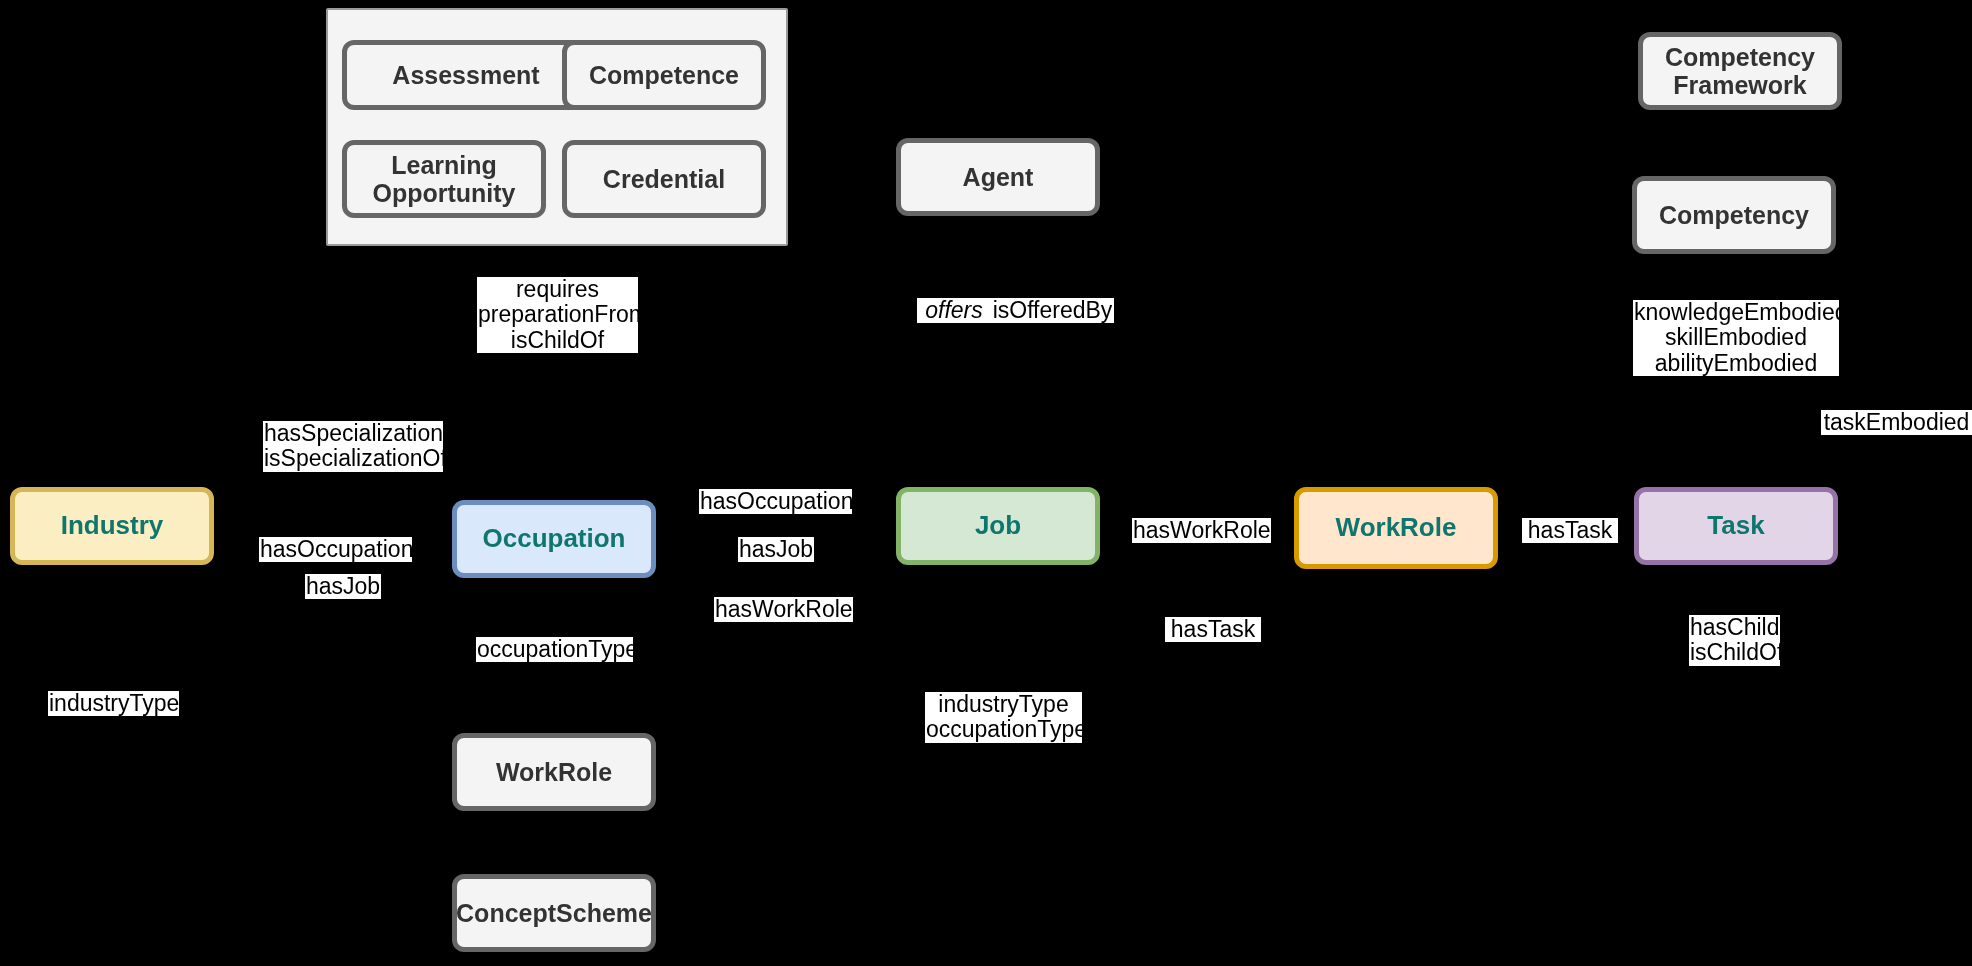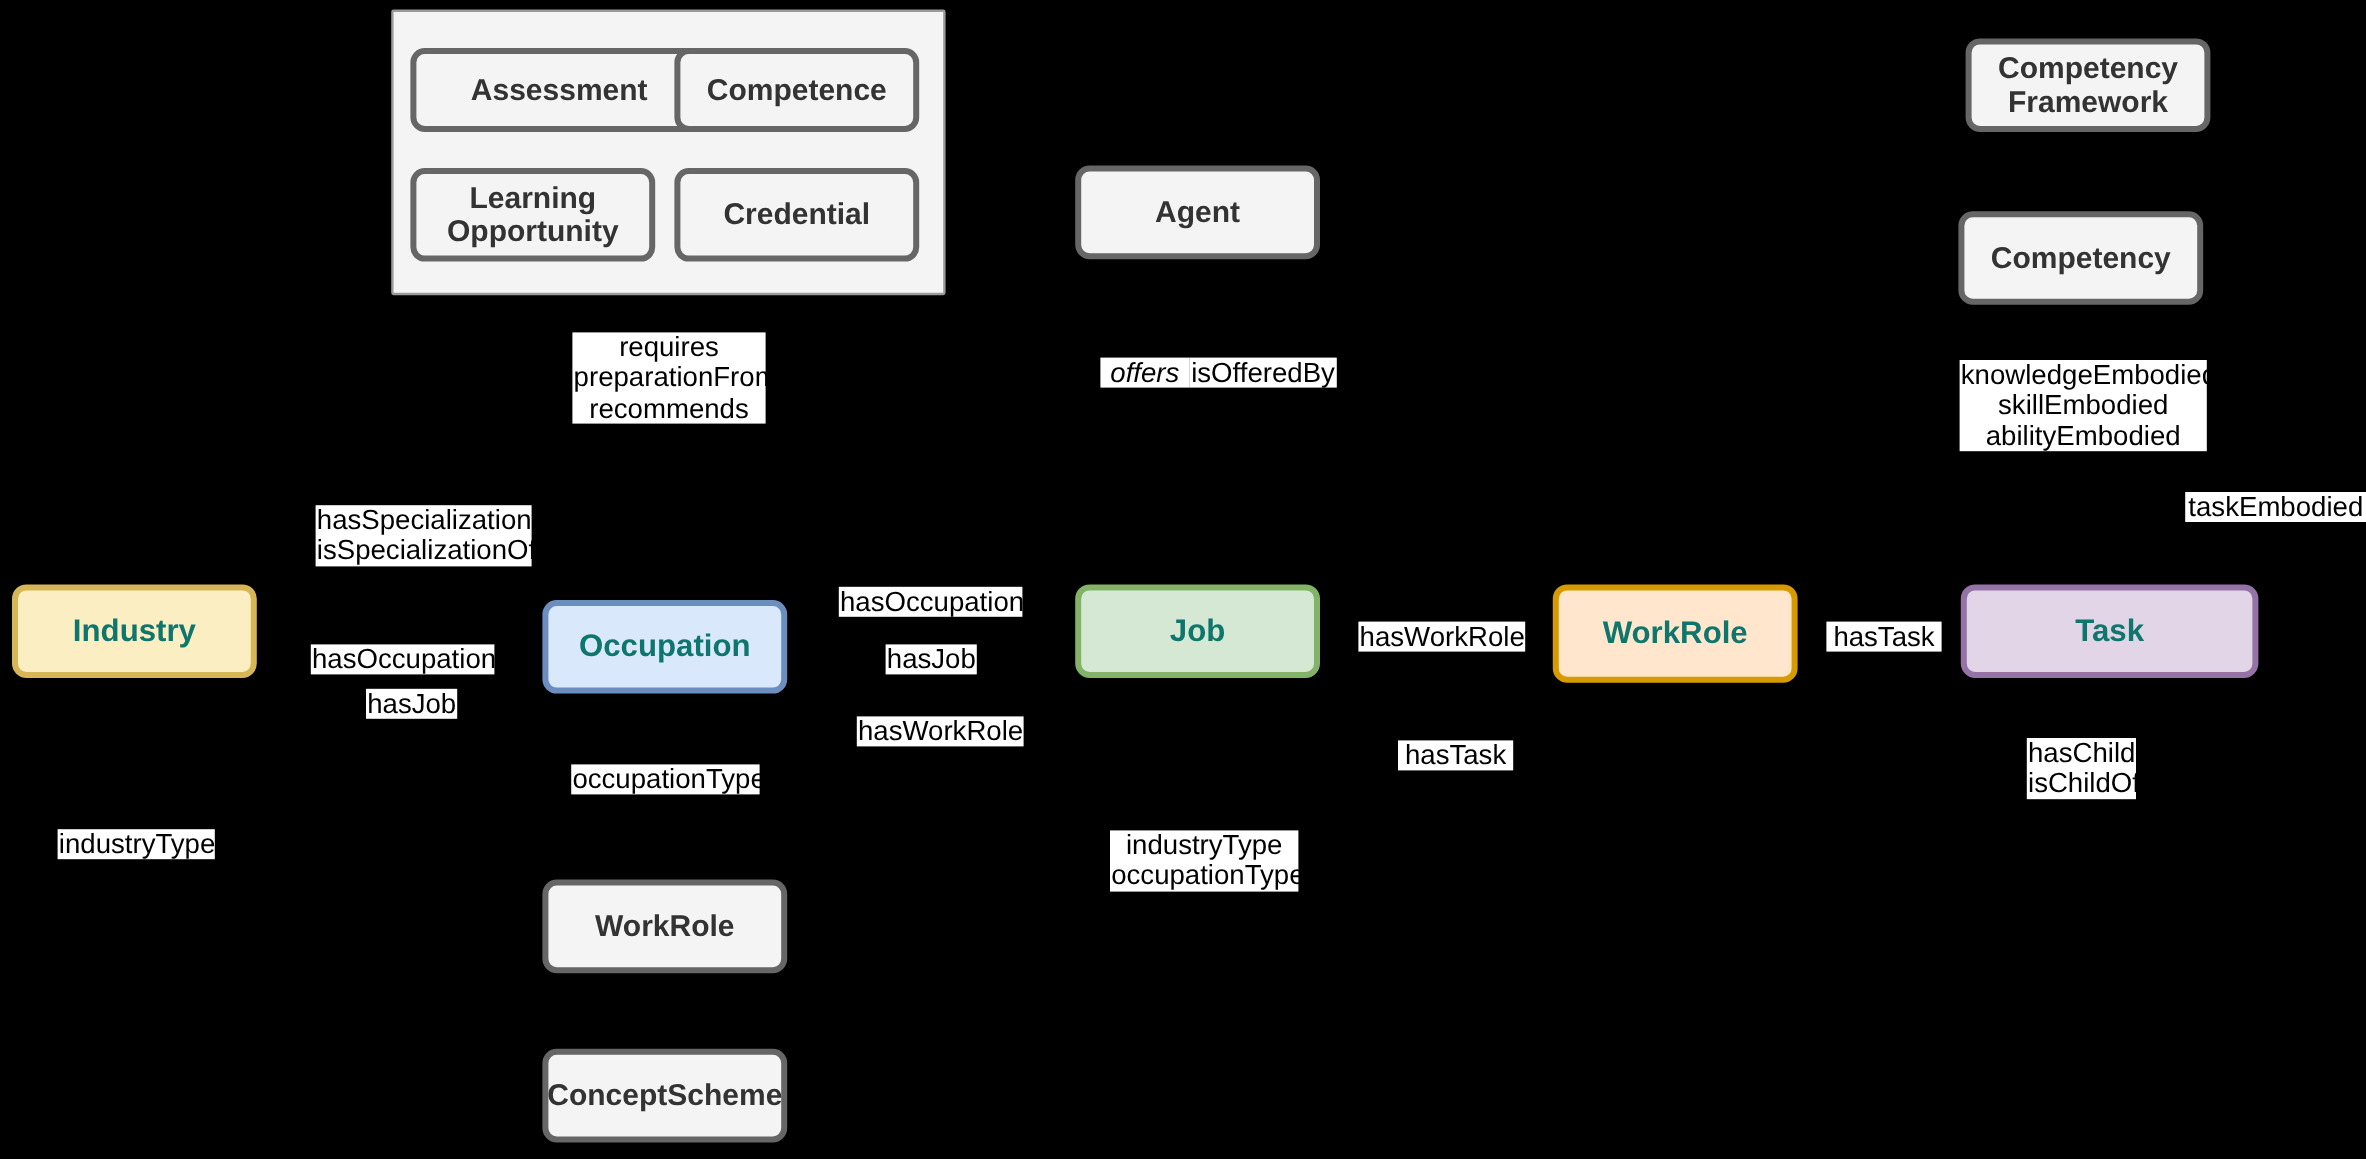--- a/index.html
+++ b/index.html
@@ -101,29 +101,29 @@
   <div class="node plain" style="left:1632px; top:176px; width:204px; height:78px;">Competency</div>
 
   <div class="node colored c-industry" style="left:10px; top:487px; width:204px; height:78px;">Industry</div>
 
   <div class="node colored c-occupation" style="left:452px; top:500px; width:204px; height:78px;">Occupation</div>
 
   <div class="node colored c-job" style="left:896px; top:487px; width:204px; height:78px;">Job</div>
 
   <div class="node colored c-workrole" style="left:1294px; top:487px; width:204px; height:82px;">WorkRole</div>
 
-  <div class="node colored c-task" style="left:1634px; top:487px; width:248px; height:78px;">Task</div>
+  <div class="node colored c-task" style="left:1634px; top:487px; width:204px; height:78px;">Task</div>
 
   <div class="node plain" style="left:452px; top:733px; width:204px; height:78px;">WorkRole</div>
 
   <div class="node plain" style="left:452px; top:874px; width:204px; height:78px;">ConceptScheme</div>
 
   <div class="edge-label" style="left:477px; top:277px; width:161px;">requires
 preparationFrom
-recommends</div>
+isChildOf</div>
 
   <div class="edge-label" style="left:917px; top:298px; width:74px;font-style:italic;">offers</div>
 
   <div class="edge-label" style="left:991px; top:298px; width:123px;">isOfferedBy</div>
 
   <div class="edge-label" style="left:1633px; top:300px; width:206px;">knowledgeEmbodied
 skillEmbodied
 abilityEmbodied</div>
 
   <div class="edge-label" style="left:1821px; top:410px; width:151px;">taskEmbodied</div>

